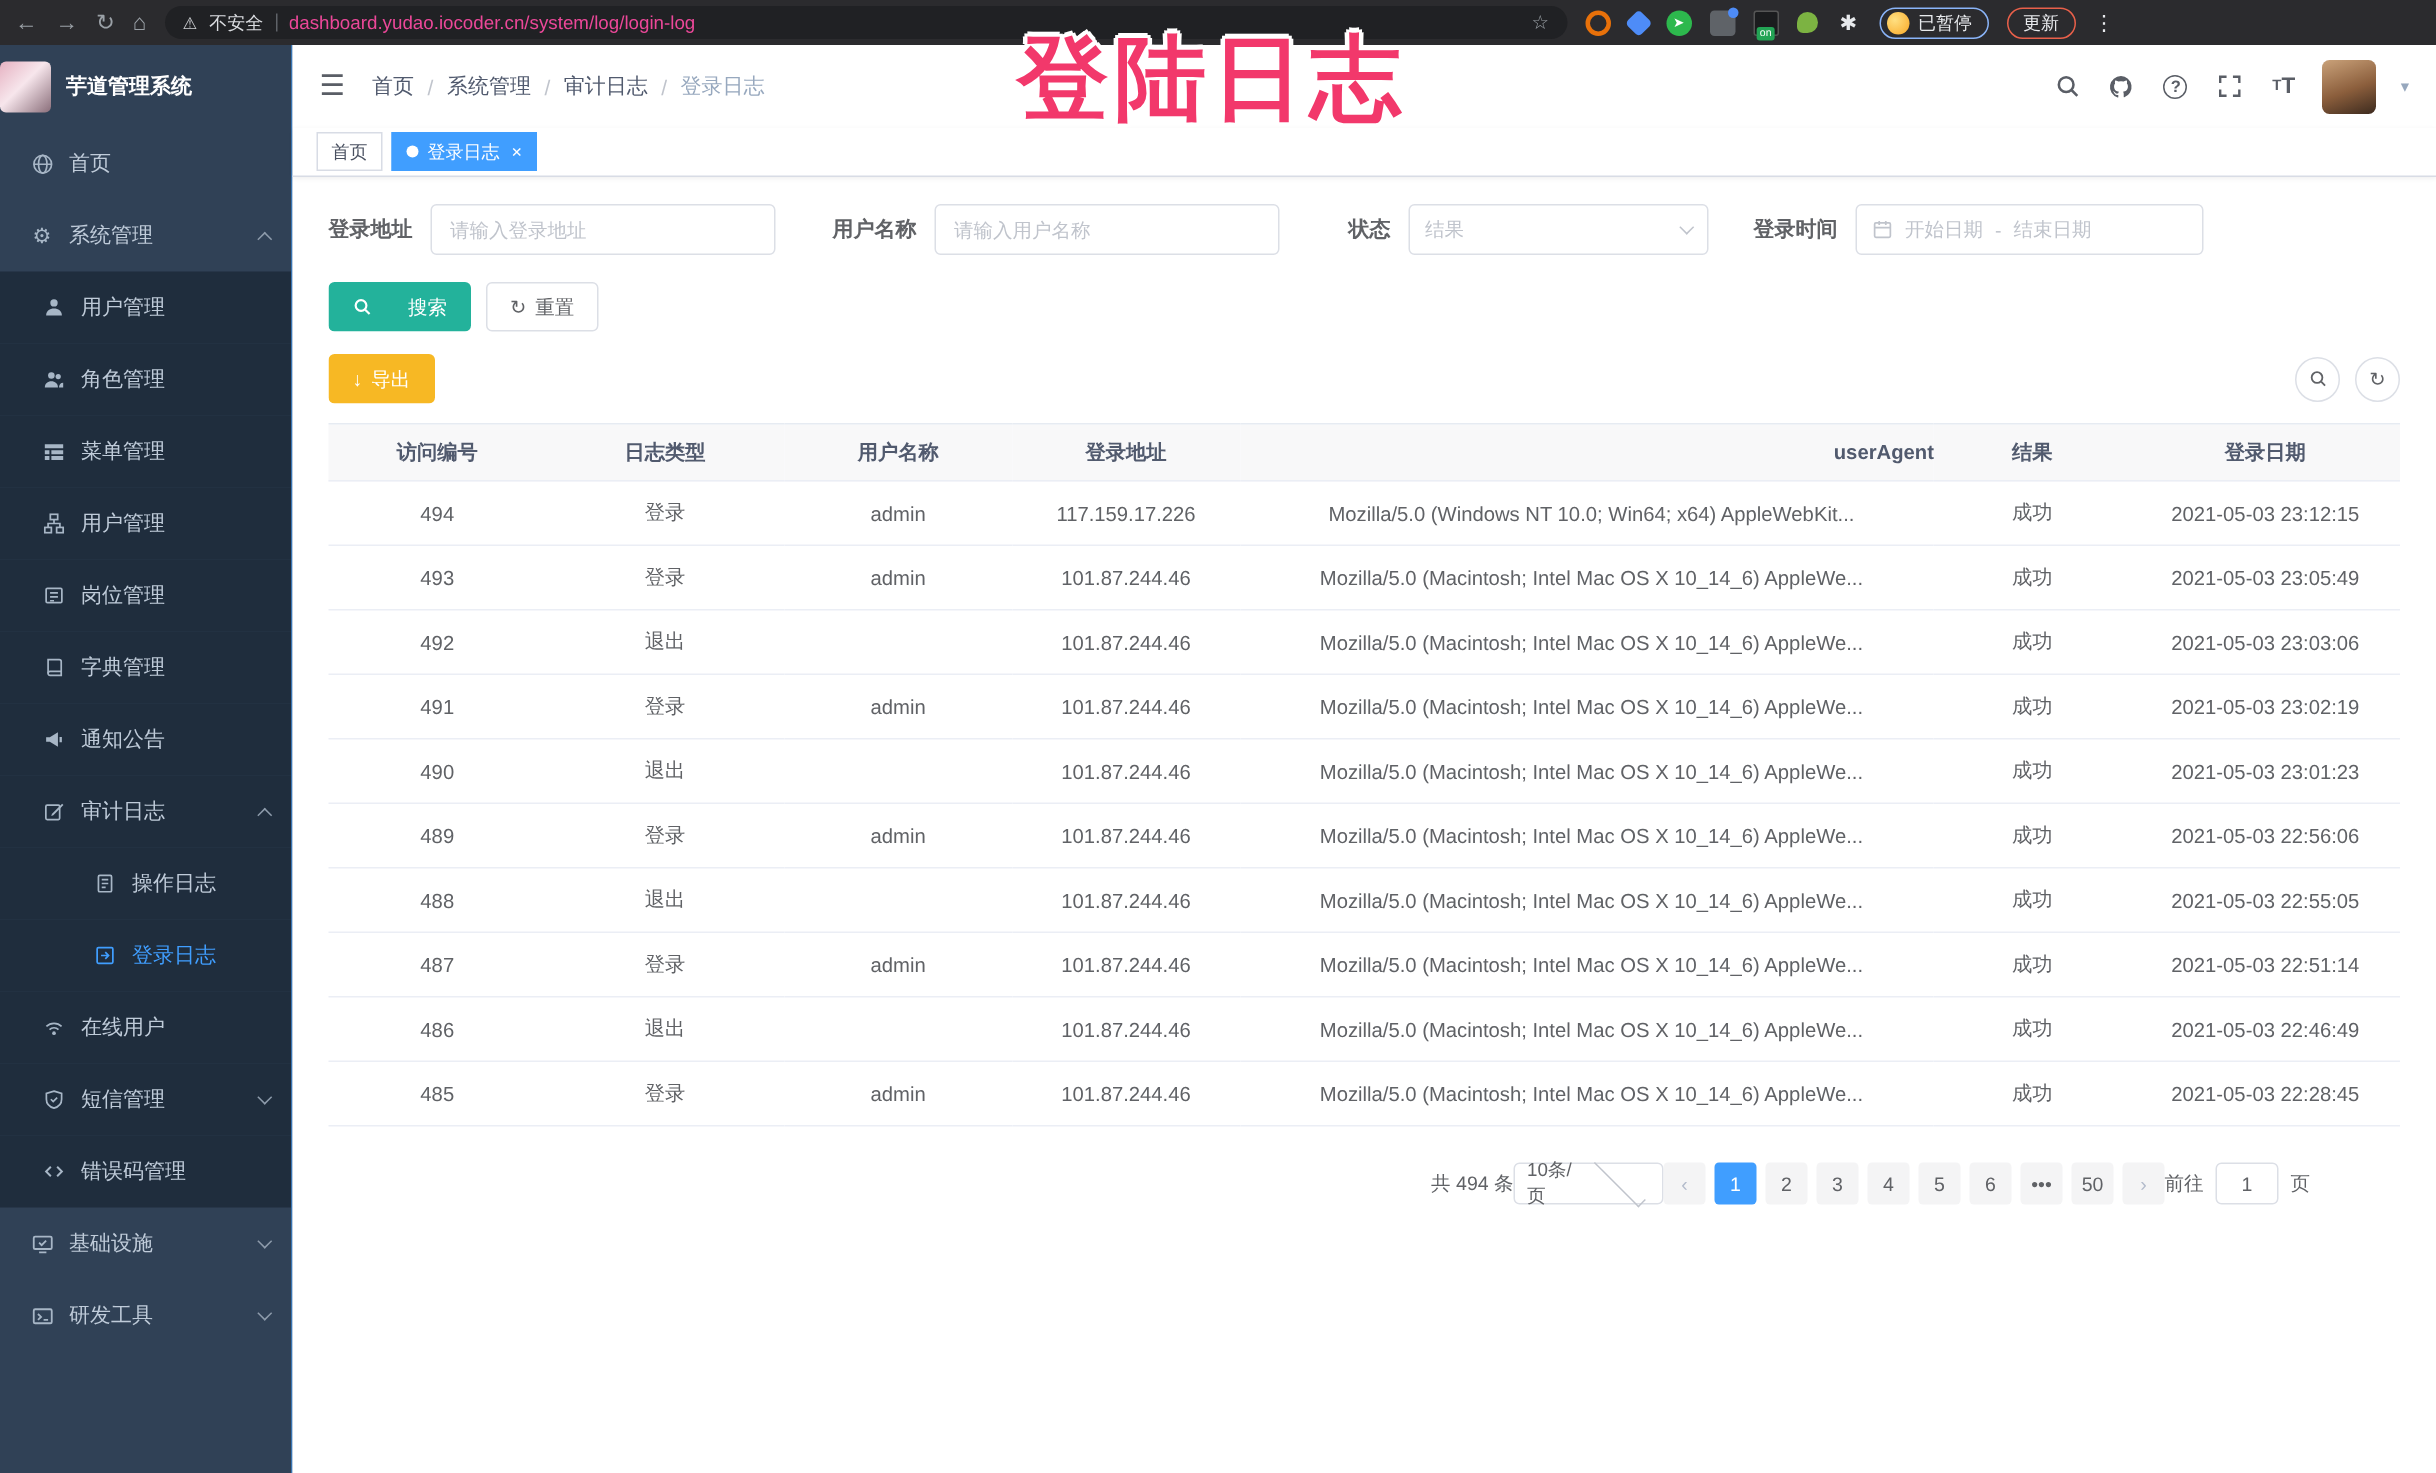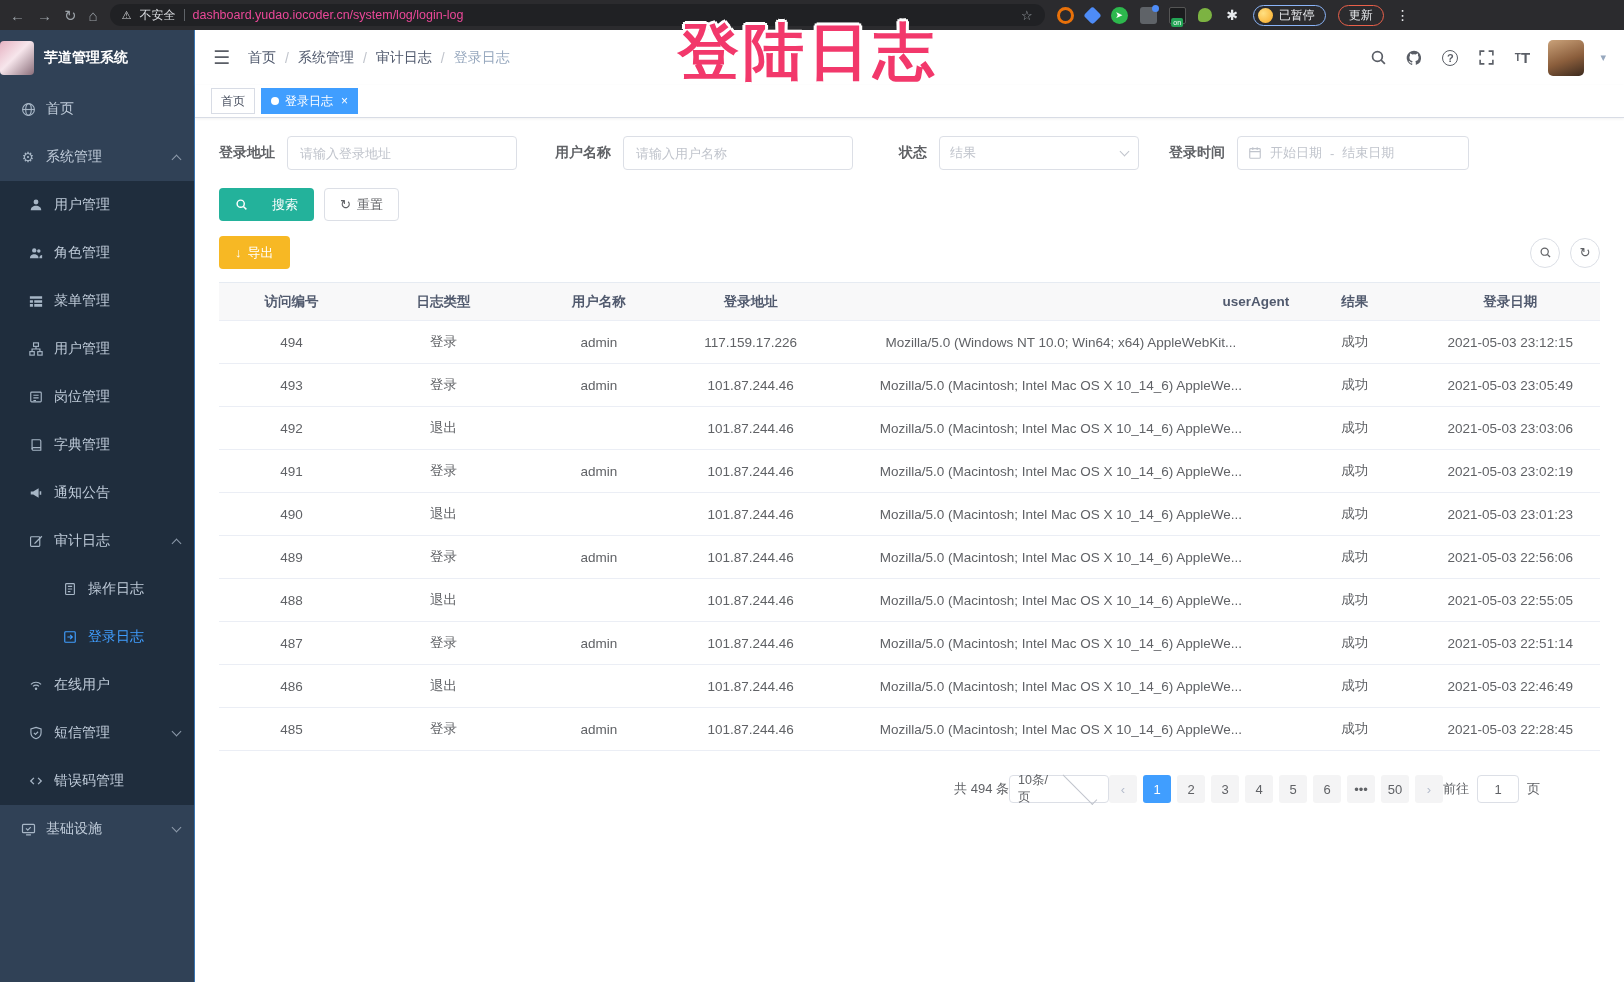--- a/index.html
+++ b/index.html
@@ -322,20 +322,30 @@
         <span class="micon">
             <svg class="ic" viewBox="0 0 16 16" width="15" height="15" fill="none" stroke="currentColor" stroke-width="1.3">
               <rect x="1.6" y="2.6" width="12.8" height="8.8" rx="1"></rect>
               <path d="M5.4 13.8h5.2M5.4 6.8l1.8 1.8 3.2-3.2"></path>
             </svg>
           </span>
         <span>基础设施</span>
         <span class="chev down"></span>
       </div>
 
+      <div class="mitem lvl1">
+        <span class="micon">
+            <svg class="ic" viewBox="0 0 16 16" width="15" height="15" fill="none" stroke="currentColor" stroke-width="1.3">
+              <rect x="1.6" y="3" width="12.8" height="10" rx="1"></rect>
+              <path d="M4.6 6.4 6.8 8.5l-2.2 2.1M8.6 10.6h3.2"></path>
+            </svg>
+          </span>
+        <span>研发工具</span>
+        <span class="chev down"></span>
+      </div>
 
     </div>
   </div>
 
   <div class="main">
 
     <div class="navbar">
       <span class="hamburger">☰</span>
       <div class="crumbs">
         <span>首页</span>

